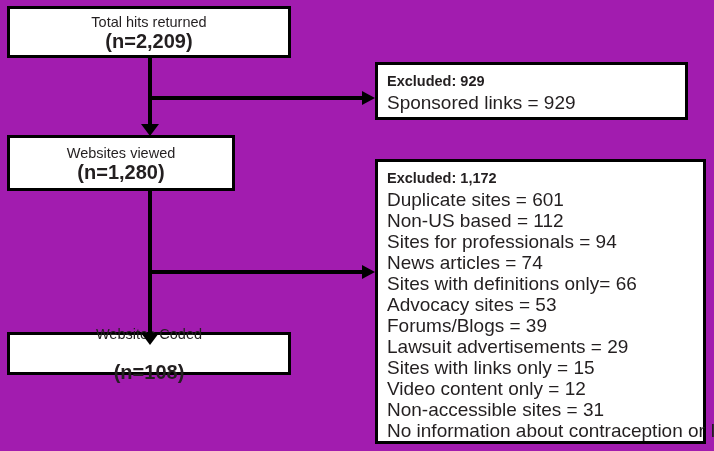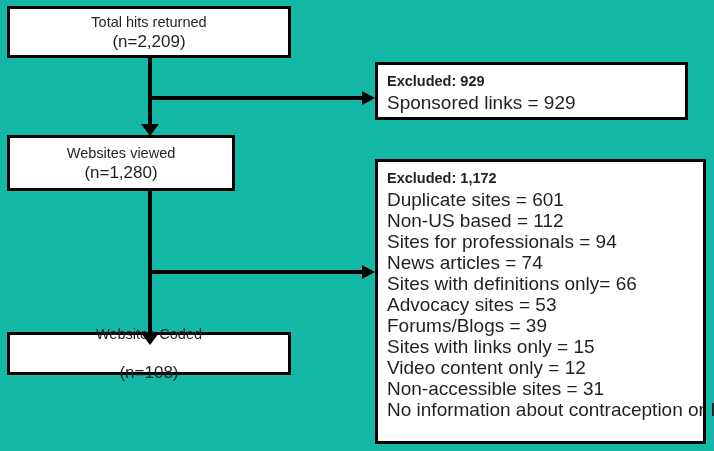--- a/index.html
+++ b/index.html
@@ -8,21 +8,21 @@
     background: #ffffff;
   }
   body {
     font-family: "Liberation Sans", sans-serif;
     color: #231f20;
   }
   #flowchart {
     position: relative;
     width: 714px;
     height: 451px;
-    background: #14b8a6;
+    background: #a21caf;
     overflow: hidden;
   }
 
   
   .node-box {
     position: absolute;
     box-sizing: border-box;
     border: 3px solid #000000;
     background: #ffffff;
     display: flex;
@@ -31,22 +31,22 @@
     justify-content: center;
   }
   .node-box .line-regular {
     font-size: 14.5px;
     font-weight: normal;
     line-height: 19px;
     color: #231f20;
     white-space: nowrap;
   }
   .node-box .line-bold {
-    font-size: 17px;
-    font-weight: normal;
+    font-size: 20px;
+    font-weight: bold;
     line-height: 19px;
     color: #231f20;
     white-space: nowrap;
   }
 
   
   #box-total-hits      { left: 7px;  top: 6px;   width: 284px; height: 52px; }
   #box-websites-viewed { left: 7px;  top: 135px; width: 228px; height: 56px; }
   #box-websites-coded  { left: 7px;  top: 332px; width: 284px; height: 43px; gap: 19px; }
 
@@ -173,19 +173,20 @@
 
   <div class="excluded-box" id="box-excluded-main">
     <div class="excluded-title">Excluded: 1,172</div>
     <div class="excluded-item">Duplicate sites = 601</div>
     <div class="excluded-item">Non-US based = 112</div>
     <div class="excluded-item">Sites for professionals = 94</div>
     <div class="excluded-item">News articles = 74</div>
     <div class="excluded-item">Sites with definitions only= 66</div>
     <div class="excluded-item">Advocacy sites = 53</div>
     <div class="excluded-item">Forums/Blogs = 39</div>
+    <div class="excluded-item">Lawsuit advertisements = 29</div>
     <div class="excluded-item">Sites with links only = 15</div>
     <div class="excluded-item">Video content only = 12</div>
     <div class="excluded-item">Non-accessible sites = 31</div>
     <div class="excluded-item">No information about contraception or IUDs = 5</div>
   </div>
 
 </div>
 
 </body></html>

